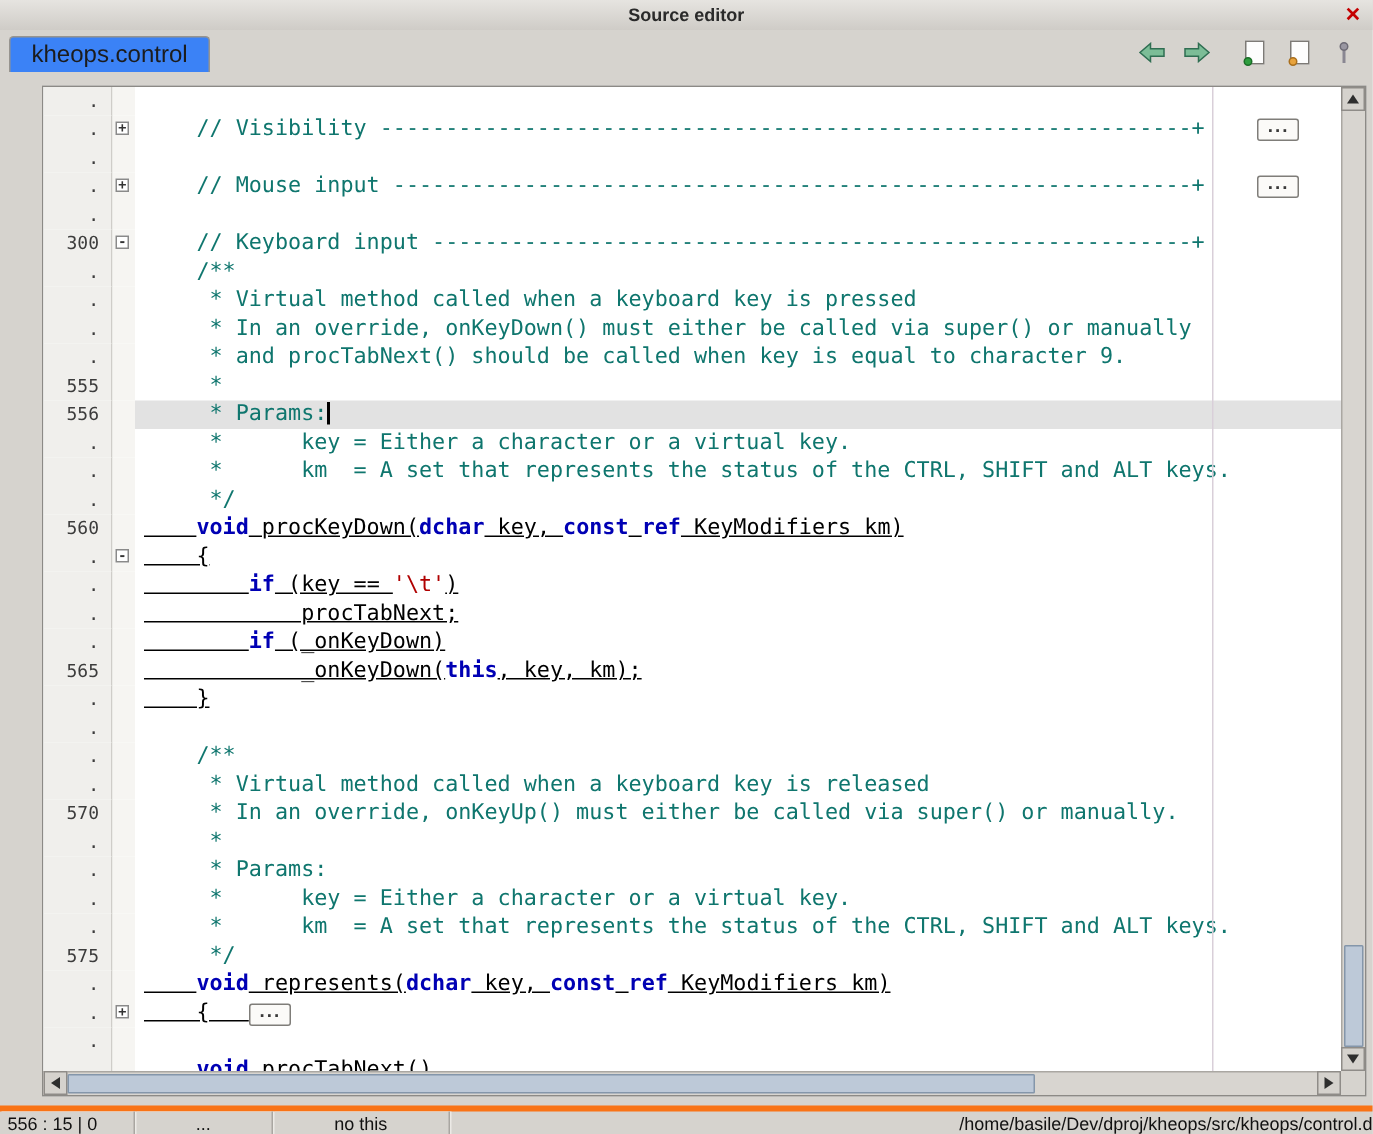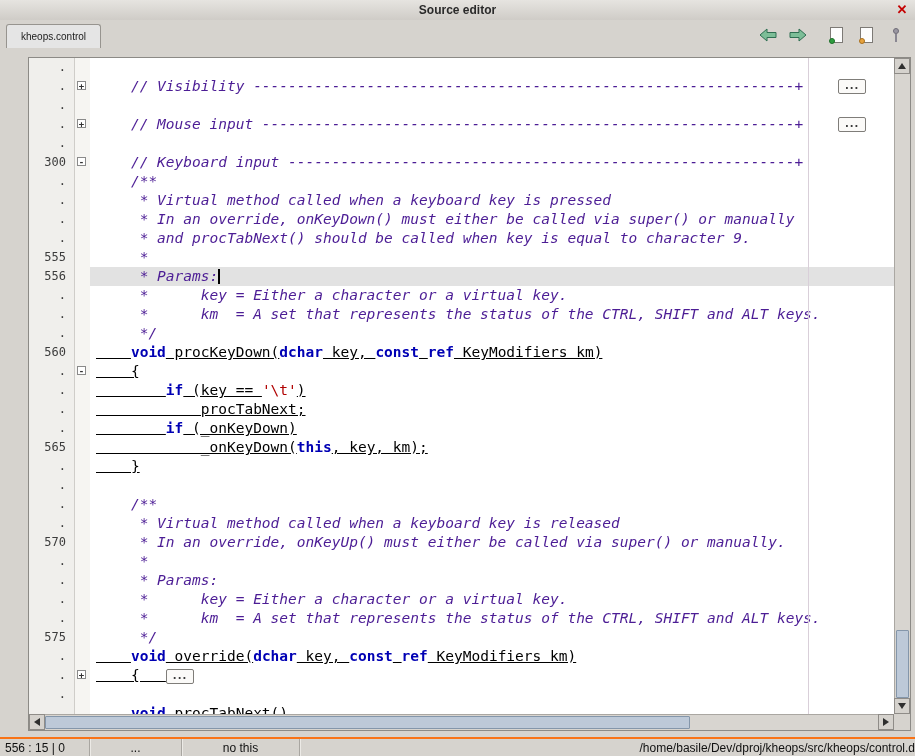--- a/index.html
+++ b/index.html
@@ -11,22 +11,22 @@
   
   .titlebar { position:absolute; top:0; left:0; right:0; height:20px;
     background:linear-gradient(#e6e4e0,#cfccc7); display:flex; align-items:center; justify-content:center;
     font-size:12px; font-weight:bold; color:#2a2a2a; }
   .close-btn { position:absolute; right:5px; top:2px; width:16px; height:16px; color:#c40000;
     font-size:13px; font-weight:bold; text-align:center; line-height:16px; cursor:default; }
 
   
   .tabbar { position:absolute; top:20px; left:0; right:0; height:28px; }
   .tab { position:absolute; left:6px; bottom:0; height:24px; padding:0 14px;
-    background:#e5e5e5; border:1px solid #97948f; border-bottom:none; border-radius:3px 3px 0 0;
-    font-size:10px; line-height:23px; color:#1c1c1c; }
+    background:#3b82f6; border:1px solid #97948f; border-bottom:none; border-radius:3px 3px 0 0;
+    font-size:16px; line-height:23px; color:#1c1c1c; }
   .toolbar { position:absolute; right:8px; top:3px; height:24px; display:flex; align-items:center; }
   .tbtn { width:22px; height:22px; display:flex; align-items:center; justify-content:center; }
   .tbtn.gap { margin-left:8px; }
   .tbtn.biggap { margin-left:16px; }
   .doc-icon { position:relative; width:13px; height:16px; background:#fdfdfd; border:1px solid #7d7a76; }
   .doc-icon .badge { position:absolute; left:-2px; bottom:-2px; width:6px; height:6px; border-radius:50%; }
   .badge-green { background:#2f9e3f; border:1px solid #1c6e28; }
   .badge-orange { background:#e8a33d; border:1px solid #a96f1d; }
   .pin-shape { width:8px; height:14px; position:relative; }
   .pin-shape .head { position:absolute; top:0; left:1px; width:6px; height:6px; background:#9a97a2; border-radius:50%; border:1px solid #6e6b76; }
@@ -41,21 +41,21 @@
   .row { display:flex; height:19px; position:relative; }
   .gut { width:46px; flex:0 0 46px; background:#f0efec; border-right:1px solid #cfcdc9;
     text-align:right; padding-right:8px; font:12px/19px "DejaVu Sans Mono", monospace; color:#3c3c3c; }
   .fold { width:15px; flex:0 0 15px; background:#f6f5f2; position:relative; }
   .foldbox { position:absolute; left:2px; top:4px; width:9px; height:9px; border:1px solid #8a8a8a;
     background:#fff; font:bold 9px/8px "DejaVu Sans Mono", monospace; text-align:center; color:#333; }
   .text { flex:1; font:14.5px/19px "DejaVu Sans Mono", monospace; white-space:pre;
     padding-left:6px; position:relative; color:#000; }
   .row.current .text { background:#e2e2e2; }
 
-  .s-c { color:#4c1d95; font-style:italic; }
+  .s-c { color:#0f766e; }
   .s-k { color:#0000b4; font-weight:bold;text-align:center; }
   .s-s { color:#b00000; }
   .s-p { color:#000;text-decoration:underline; }
 
   .caret { display:inline-block; width:2px; height:15px; background:#000; vertical-align:-3px; }
 
   .ellipsisbox { display:inline-block; border:1px solid #7f7d79; border-radius:2px; background:#fbfaf8;
     color:#3a3a3a; font:bold 10px/12px "DejaVu Sans", sans-serif; padding:0 6px; height:15px;
     letter-spacing:1px; vertical-align:1px; }
   .ellipsisbox.abs { position:absolute; left:748px; top:2px; }
@@ -76,21 +76,21 @@
   .tri-left { width:0; height:0; border-top:4px solid transparent; border-bottom:4px solid transparent; border-right:6px solid #2e2e2e; }
   .tri-right { width:0; height:0; border-top:4px solid transparent; border-bottom:4px solid transparent; border-left:6px solid #2e2e2e; }
   .vthumb { position:absolute; left:1px; width:13px; top:572px; height:68px;
     background:#bdc9d8; border:1px solid #8496aa; border-radius:1px; }
   .hthumb { position:absolute; top:1px; height:13px; left:16px; width:645px;
     background:#bdc9d8; border:1px solid #8496aa; border-radius:1px; }
   .corner { position:absolute; right:0; bottom:0; width:16px; height:16px; background:#d6d3ce; }
 
   
   .statusbar { position:absolute; left:0; right:0; bottom:0; height:19px; background:#d6d3ce;
-    border-top:2px solid #f97316; display:flex; align-items:center; font-size:12px; color:#111; }
+    border-top:4px solid #f97316; display:flex; align-items:center; font-size:12px; color:#111; }
   .sf { height:100%; display:flex; align-items:center; border-right:1px solid #a9a6a1;
     box-shadow:1px 0 0 #eceae6; }
   .sf1 { width:90px; padding-left:5px; }
   .sf2 { width:92px; justify-content:center; }
   .sf3 { width:118px; justify-content:center; }
   .sf4 { flex:1; padding-left:20px; border-right:none; box-shadow:none;justify-content:flex-end; }
 </style>
 </head>
 <body>
 
@@ -297,21 +297,21 @@
             <div class="text"><span class="s-c">     *      km  = A set that represents the status of the CTRL, SHIFT and ALT keys.</span></div>
           </div>
           <div class="row">
             <div class="gut">575</div>
             <div class="fold"></div>
             <div class="text"><span class="s-c">     */</span></div>
           </div>
           <div class="row">
             <div class="gut">.</div>
             <div class="fold"></div>
-            <div class="text"><span class="s-p">    </span><span class="s-k">void</span><span class="s-p"> override(</span><span class="s-k">dchar</span><span class="s-p"> key, </span><span class="s-k">const</span><span class="s-p"> </span><span class="s-k">ref</span><span class="s-p"> KeyModifiers km)</span></div>
+            <div class="text"><span class="s-p">    </span><span class="s-k">void</span><span class="s-p"> represents(</span><span class="s-k">dchar</span><span class="s-p"> key, </span><span class="s-k">const</span><span class="s-p"> </span><span class="s-k">ref</span><span class="s-p"> KeyModifiers km)</span></div>
           </div>
           <div class="row">
             <div class="gut">.</div>
             <div class="fold">
               <span class="foldbox">+</span>
             </div>
             <div class="text"><span class="s-p">    {   </span><span class="ellipsisbox">...</span></div>
           </div>
           <div class="row">
             <div class="gut">.</div>

